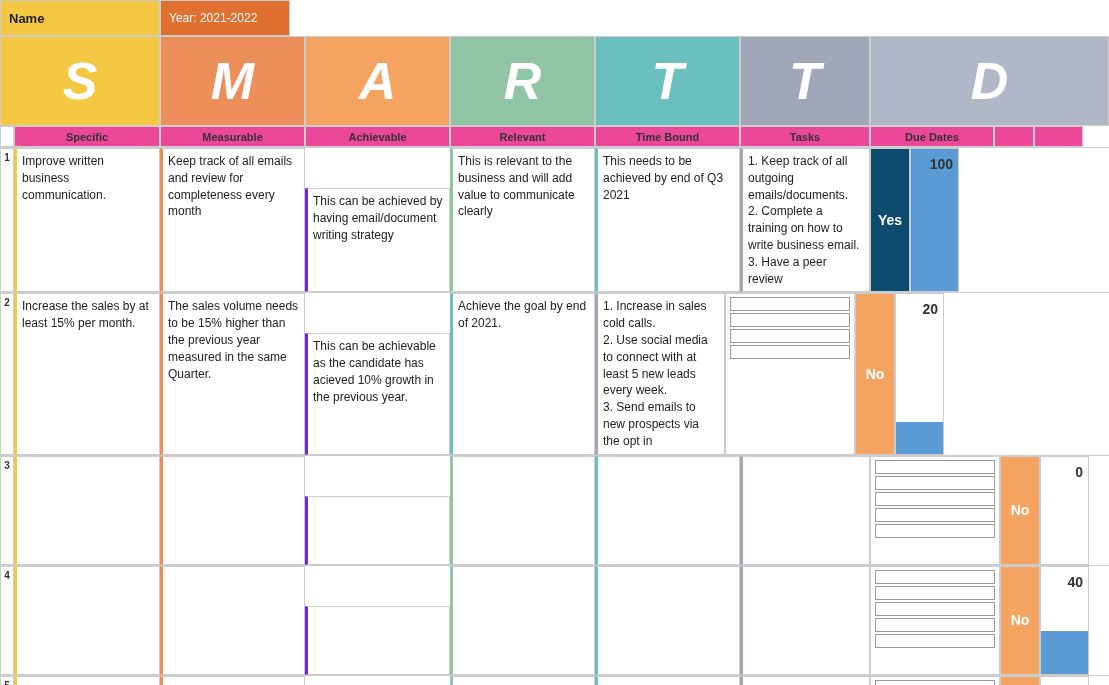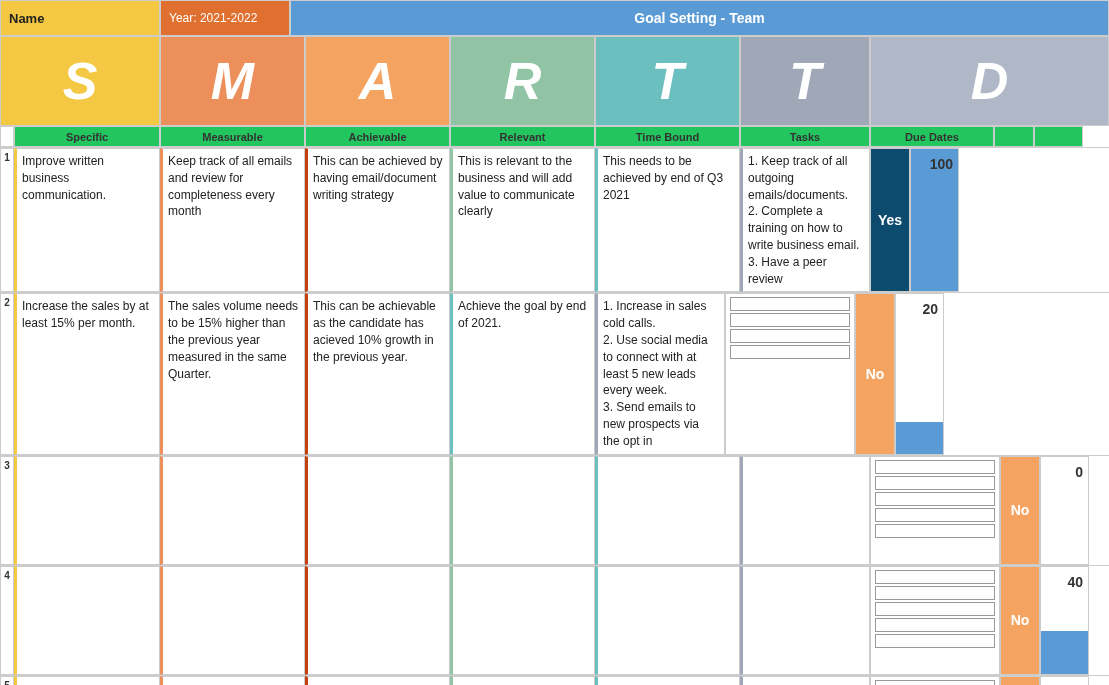--- a/index.html
+++ b/index.html
@@ -76,21 +76,21 @@
       border-bottom: 1px solid #ccc;
     }
     .col-num { width: 14px; border: 1px solid #ccc; background: #fff; }
     .col-h {
       display: flex;
       align-items: center;
       justify-content: center;
       font-weight: bold;
       font-size: 11px;
       border: 1px solid #ccc;
-      background: #22c55e;
+      background: #ec4899;
       color: #333;
     }
     .col-specific { width: 146px; }
     .col-measurable { width: 145px; }
     .col-achievable { width: 145px; }
     .col-relevant { width: 145px; }
     .col-timebound { width: 145px; }
     .col-tasks { width: 130px; }
     .col-duedates { width: 124px; }
     .col-achieved { width: 40px; }
@@ -118,21 +118,21 @@
       border: 1px solid #ccc;
       padding: 4px 5px;
       font-size: 12px;
       line-height: 1.4;
       color: #222;
       vertical-align: top;
       background: #fff;
     }
     .data-cell.specific { width: 146px; border-left: 3px solid #f4c842; }
     .data-cell.measurable { width: 145px; border-left: 3px solid #ed8f5a; }
-    .data-cell.achievable { width: 145px; border-left: 3px solid #c2410c; }
+    .data-cell.achievable { width: 145px; border-left: 3px solid #6d28d9; margin-top: 40px; }
     .data-cell.relevant { width: 145px; border-left: 3px solid #90c4a4; }
     .data-cell.timebound { width: 145px; border-left: 3px solid #6bbfbf; }
     .data-cell.tasks { width: 130px; border-left: 3px solid #a0a8b8; }
     .due-dates-cell {
       width: 130px;
       border: 1px solid #ccc;
       padding: 3px 4px;
       display: flex;
       flex-direction: column;
       gap: 2px;
@@ -197,23 +197,20 @@
 <body>
 
 <div class="page-wrapper">
 
   <div class="header-row">
     <div class="header-name">
       <span>Name</span>
     </div>
     <div class="header-year">
       <span>Year: 2021-2022</span>
-    </div>
-    <div class="header-title">
-      <span>Goal Setting - Team</span>
     </div>
   </div>
 
   <div class="smart-row">
     <div class="smart-cell smart-s">
       <span>S</span>
     </div>
     <div class="smart-cell smart-m">
       <span>M</span>
     </div>

